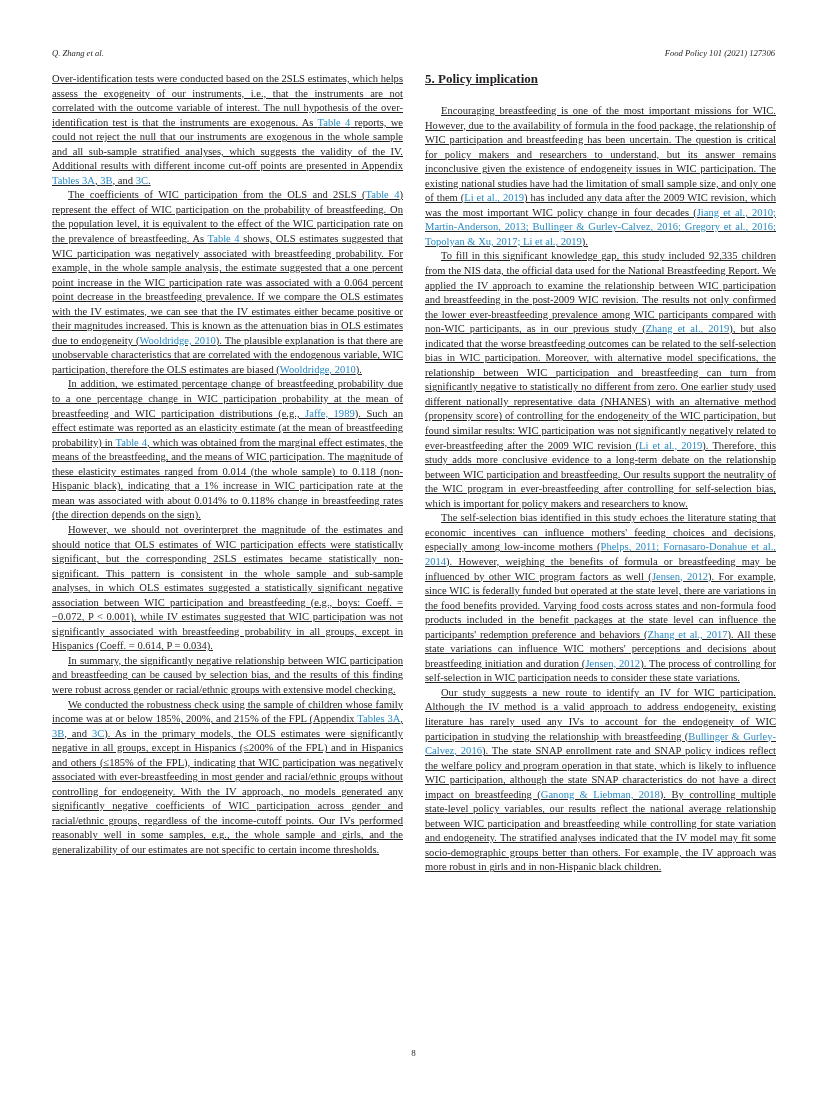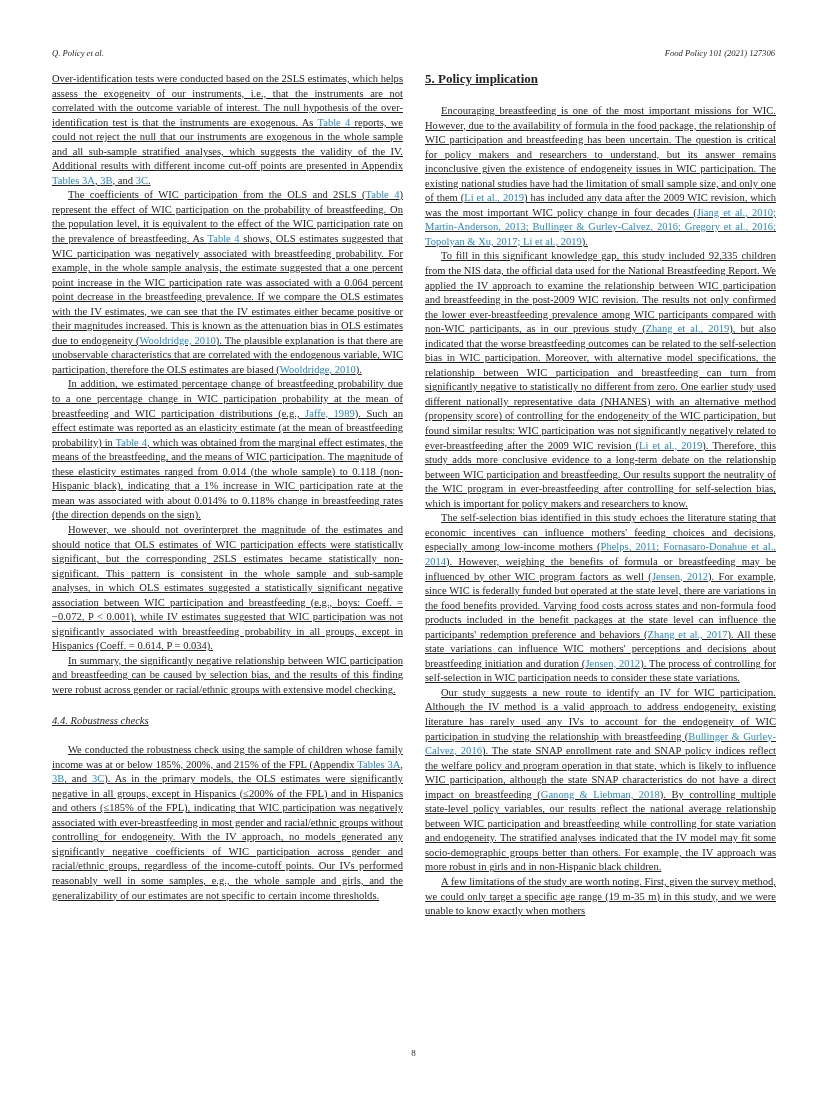--- a/index.html
+++ b/index.html
@@ -27,47 +27,45 @@
     a.ref { color: #2a8ac4; text-decoration: none; }
     .page-number {
       position: absolute; top: 1048px; left: 0; width: 827px;
       text-align: center; font-size: 9px;
     }
   </style>
 </head>
 <body>
 
 <div class="running-head">
-  <span>Q. Policy et al.</span>
+  <span>Q. Zhang et al.</span>
   <span>Food Policy 101 (2021) 127306</span>
 </div>
 
 <div class="col left">
   <p class="noindent"><span>Over-identification tests were conducted based on the 2SLS estimates, which helps assess the exogeneity of our instruments, i.e., that the instruments are not correlated with the outcome variable of interest. The null hypothesis of the over-identification test is that the instruments are exogenous. As </span><a class="ref">Table 4</a><span> reports, we could not reject the null that our instruments are exogenous in the whole sample and all sub-sample stratified analyses, which suggests the validity of the IV. Additional results with different income cut-off points are presented in Appendix </span><a class="ref">Tables 3A</a><span>, </span><a class="ref">3B</a><span>, and </span><a class="ref">3C</a><span>.</span></p>
 
   <p><span>The coefficients of WIC participation from the OLS and 2SLS (</span><a class="ref">Table 4</a><span>) represent the effect of WIC participation on the probability of breastfeeding. On the population level, it is equivalent to the effect of the WIC participation rate on the prevalence of breastfeeding. As </span><a class="ref">Table 4</a><span> shows, OLS estimates suggested that WIC participation was negatively associated with breastfeeding probability. For example, in the whole sample analysis, the estimate suggested that a one percent point increase in the WIC participation rate was associated with a 0.064 percent point decrease in the breastfeeding prevalence. If we compare the OLS estimates with the IV estimates, we can see that the IV estimates either became positive or their magnitudes increased. This is known as the attenuation bias in OLS estimates due to endogeneity (</span><a class="ref">Wooldridge, 2010</a><span>). The plausible explanation is that there are unobservable characteristics that are correlated with the endogenous variable, WIC participation, therefore the OLS estimates are biased (</span><a class="ref">Wooldridge, 2010</a><span>).</span></p>
 
   <p><span>In addition, we estimated percentage change of breastfeeding probability due to a one percentage change in WIC participation probability at the mean of breastfeeding and WIC participation distributions (e.g., </span><a class="ref">Jaffe, 1989</a><span>). Such an effect estimate was reported as an elasticity estimate (at the mean of breastfeeding probability) in </span><a class="ref">Table 4</a><span>, which was obtained from the marginal effect estimates, the means of the breastfeeding, and the means of WIC participation. The magnitude of these elasticity estimates ranged from 0.014 (the whole sample) to 0.118 (non-Hispanic black), indicating that a 1% increase in WIC participation rate at the mean was associated with about 0.014% to 0.118% change in breastfeeding rates (the direction depends on the sign).</span></p>
 
   <p>However, we should not overinterpret the magnitude of the estimates and should notice that OLS estimates of WIC participation effects were statistically significant, but the corresponding 2SLS estimates became statistically non-significant. This pattern is consistent in the whole sample and sub-sample analyses, in which OLS estimates suggested a statistically significant negative association between WIC participation and breastfeeding (e.g., boys: Coeff. = −0.072, P &lt; 0.001), while IV estimates suggested that WIC participation was not significantly associated with breastfeeding probability in all groups, except in Hispanics (Coeff. = 0.614, P = 0.034).</p>
 
   <p>In summary, the significantly negative relationship between WIC participation and breastfeeding can be caused by selection bias, and the results of this finding were robust across gender or racial/ethnic groups with extensive model checking.</p>
 
-  <div class="subsec-title">4.4.  Robustness checks</div>
 
   <p><span>We conducted the robustness check using the sample of children whose family income was at or below 185%, 200%, and 215% of the FPL (Appendix </span><a class="ref">Tables 3A</a><span>, </span><a class="ref">3B</a><span>, and </span><a class="ref">3C</a><span>). As in the primary models, the OLS estimates were significantly negative in all groups, except in Hispanics (≤200% of the FPL) and in Hispanics and others (≤185% of the FPL), indicating that WIC participation was negatively associated with ever-breastfeeding in most gender and racial/ethnic groups without controlling for endogeneity. With the IV approach, no models generated any significantly negative coefficients of WIC participation across gender and racial/ethnic groups, regardless of the income-cutoff points. Our IVs performed reasonably well in some samples, e.g., the whole sample and girls, and the generalizability of our estimates are not specific to certain income thresholds.</span></p>
 </div>
 
 <div class="col right">
   <div class="sec-title">5.  Policy implication</div>
 
   <p><span>Encouraging breastfeeding is one of the most important missions for WIC. However, due to the availability of formula in the food package, the relationship of WIC participation and breastfeeding has been uncertain. The question is critical for policy makers and researchers to understand, but its answer remains inconclusive given the existence of endogeneity issues in WIC participation. The existing national studies have had the limitation of small sample size, and only one of them (</span><a class="ref">Li et al., 2019</a><span>) has included any data after the 2009 WIC revision, which was the most important WIC policy change in four decades (</span><a class="ref">Jiang et al., 2010; Martin-Anderson, 2013; Bullinger &amp; Gurley-Calvez, 2016; Gregory et al., 2016; Topolyan &amp; Xu, 2017; Li et al., 2019</a><span>).</span></p>
 
   <p><span>To fill in this significant knowledge gap, this study included 92,335 children from the NIS data, the official data used for the National Breastfeeding Report. We applied the IV approach to examine the relationship between WIC participation and breastfeeding in the post-2009 WIC revision. The results not only confirmed the lower ever-breastfeeding prevalence among WIC participants compared with non-WIC participants, as in our previous study (</span><a class="ref">Zhang et al., 2019</a><span>), but also indicated that the worse breastfeeding outcomes can be related to the self-selection bias in WIC participation. Moreover, with alternative model specifications, the relationship between WIC participation and breastfeeding can turn from significantly negative to statistically no different from zero. One earlier study used different nationally representative data (NHANES) with an alternative method (propensity score) of controlling for the endogeneity of the WIC participation, but found similar results: WIC participation was not significantly negatively related to ever-breastfeeding after the 2009 WIC revision (</span><a class="ref">Li et al., 2019</a><span>). Therefore, this study adds more conclusive evidence to a long-term debate on the relationship between WIC participation and breastfeeding. Our results support the neutrality of the WIC program in ever-breastfeeding after controlling for self-selection bias, which is important for policy makers and researchers to know.</span></p>
 
   <p><span>The self-selection bias identified in this study echoes the literature stating that economic incentives can influence mothers' feeding choices and decisions, especially among low-income mothers (</span><a class="ref">Phelps, 2011; Fornasaro-Donahue et al., 2014</a><span>). However, weighing the benefits of formula or breastfeeding may be influenced by other WIC program factors as well (</span><a class="ref">Jensen, 2012</a><span>). For example, since WIC is federally funded but operated at the state level, there are variations in the food benefits provided. Varying food costs across states and non-formula food products included in the benefit packages at the state level can influence the participants' redemption preference and behaviors (</span><a class="ref">Zhang et al., 2017</a><span>). All these state variations can influence WIC mothers' perceptions and decisions about breastfeeding initiation and duration (</span><a class="ref">Jensen, 2012</a><span>). The process of controlling for self-selection in WIC participation needs to consider these state variations.</span></p>
 
   <p><span>Our study suggests a new route to identify an IV for WIC participation. Although the IV method is a valid approach to address endogeneity, existing literature has rarely used any IVs to account for the endogeneity of WIC participation in studying the relationship with breastfeeding (</span><a class="ref">Bullinger &amp; Gurley-Calvez, 2016</a><span>). The state SNAP enrollment rate and SNAP policy indices reflect the welfare policy and program operation in that state, which is likely to influence WIC participation, although the state SNAP characteristics do not have a direct impact on breastfeeding (</span><a class="ref">Ganong &amp; Liebman, 2018</a><span>). By controlling multiple state-level policy variables, our results reflect the national average relationship between WIC participation and breastfeeding while controlling for state variation and endogeneity. The stratified analyses indicated that the IV model may fit some socio-demographic groups better than others. For example, the IV approach was more robust in girls and in non-Hispanic black children.</span></p>
 
-  <p>A few limitations of the study are worth noting. First, given the survey method, we could only target a specific age range (19 m-35 m) in this study, and we were unable to know exactly when mothers</p>
 </div>
 
 <div class="page-number">8</div>
 
 </body></html>

